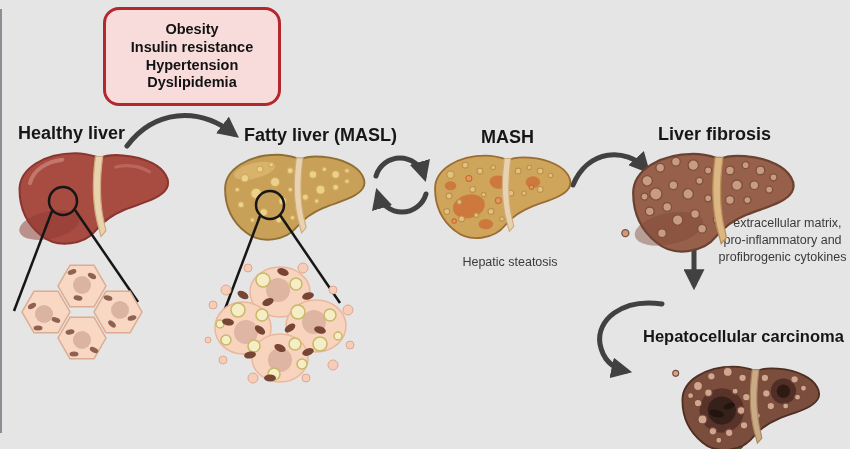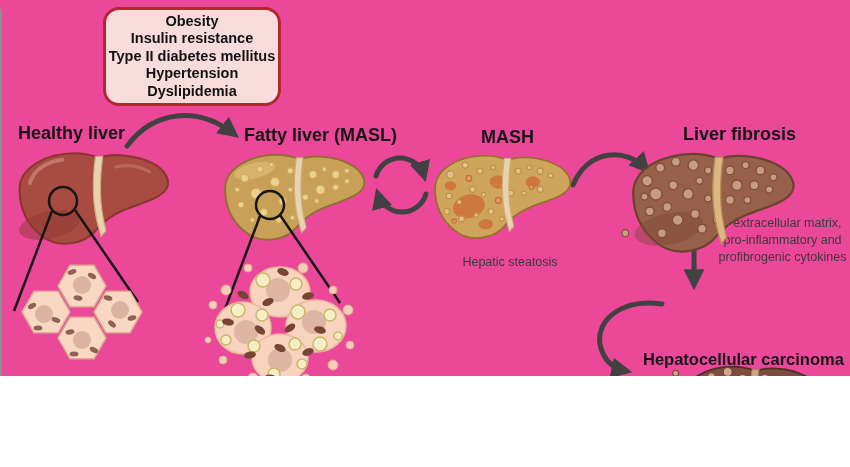--- a/index.html
+++ b/index.html
@@ -1,17 +1,17 @@
 <!DOCTYPE html>
 <html><head>
 <meta charset="utf-8">
 <style>
   html,body{margin:0;padding:0;background:#fff;}
   #canvas{
-    position:relative;width:850px;height:376px;background:#ec4899;overflow:hidden;
+    position:relative;width:850px;height:449px;background:#e5e5e5;overflow:hidden;
     font-family:"Liberation Sans",sans-serif;
   }
   .edge-line{position:absolute;left:0;top:9px;width:2px;height:424px;background:#8d8d94;}
   .risk-box{
     position:absolute;left:103px;top:7px;width:172px;height:93px;
     background:#f7dcdb;border:3px solid #b3282d;border-radius:16px;
     display:flex;flex-direction:column;justify-content:center;align-items:center;
   }
   .risk-box div{font-size:14.5px;font-weight:bold;color:#121212;line-height:17.6px;white-space:nowrap;}
   .label{position:absolute;font-weight:bold;font-size:18px;color:#161616;white-space:nowrap;}
@@ -23,30 +23,29 @@
 </head>
 <body>
 
 <div id="canvas">
 
   <div class="edge-line"></div>
 
   <div class="risk-box">
     <div>Obesity</div>
     <div>Insulin resistance</div>
-    <div>Type II diabetes mellitus</div>
     <div>Hypertension</div>
     <div>Dyslipidemia</div>
   </div>
 
   <div class="label" style="left:18px;top:123px;">Healthy liver</div>
   <div class="label" style="left:244px;top:125px;">Fatty liver (MASL)</div>
   <div class="label center" style="left:430px;top:127px;width:155px;text-align:center;">MASH</div>
-  <div class="label" style="left:658px;top:124px;margin-left:25px;">Liver fibrosis</div>
-  <div class="label" style="left:643px;top:350px;font-size:16.5px;">Hepatocellular carcinoma</div>
+  <div class="label" style="left:658px;top:124px;">Liver fibrosis</div>
+  <div class="label" style="left:643px;top:327px;font-size:16.5px;">Hepatocellular carcinoma</div>
 
   <div class="note" style="left:415px;top:246px;width:190px;margin-top:8px;">
     <span>Hepatic steatosis</span>
   </div>
   <div class="note" style="left:710px;top:215px;width:145px;">
     <span>↑ extracellular matrix,</span>
     <span>pro-inflammatory and</span>
     <span>profibrogenic cytokines</span>
   </div>
 

